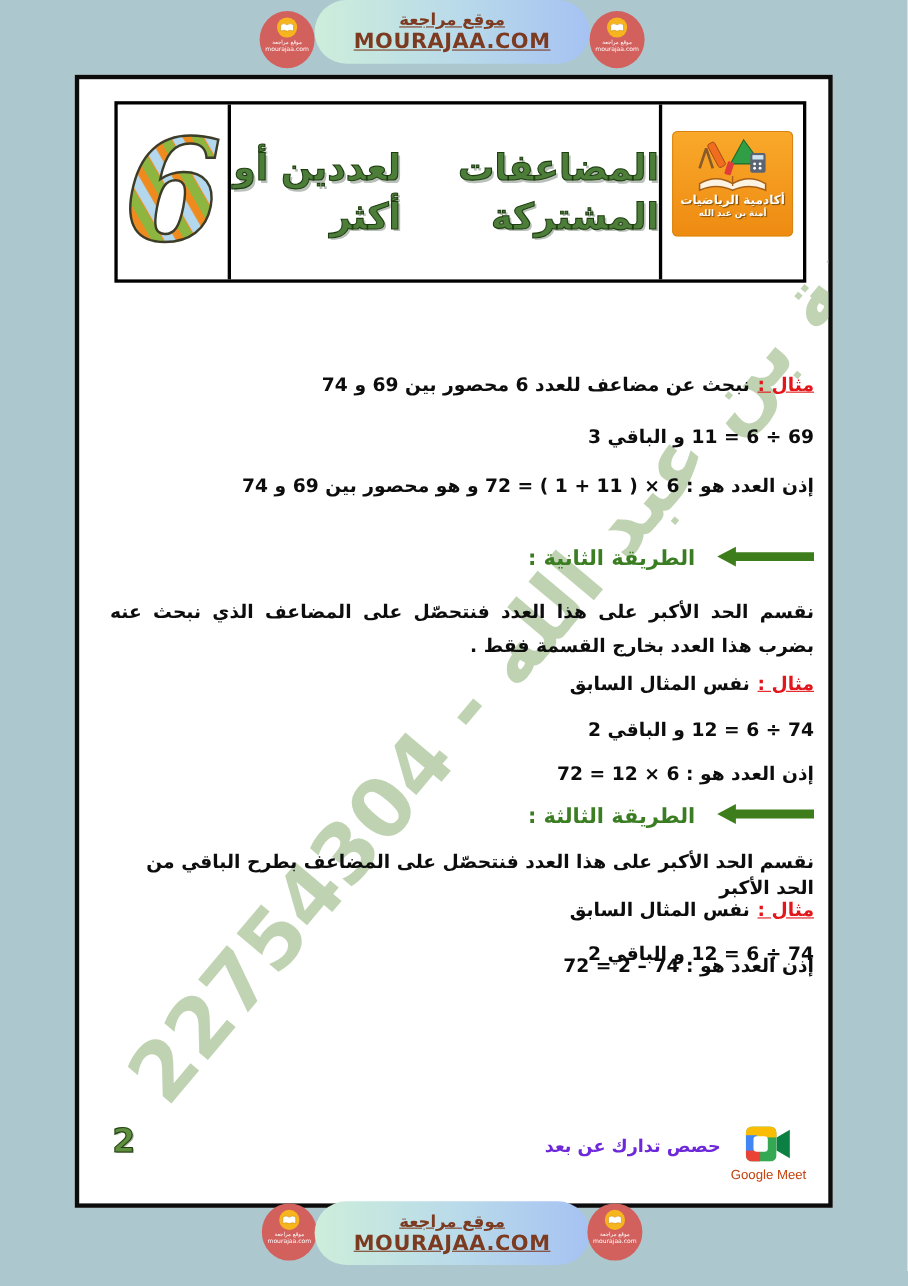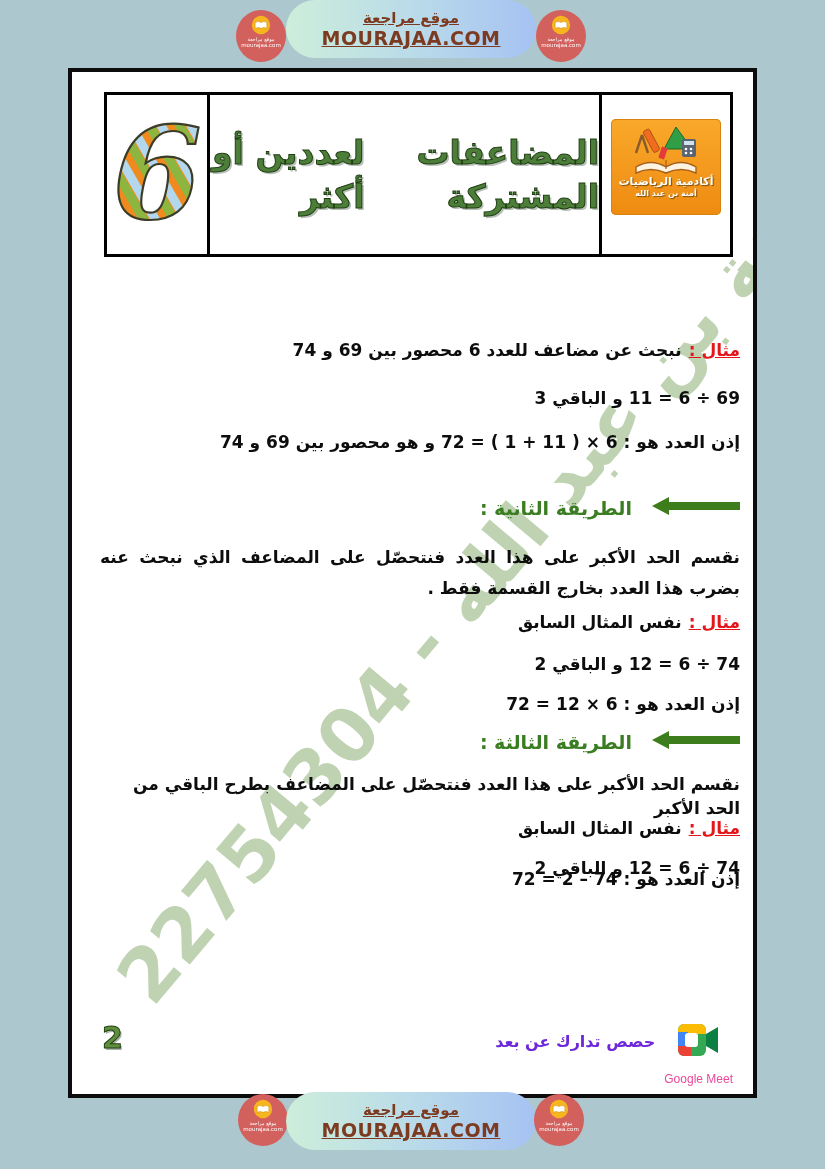--- a/index.html
+++ b/index.html
@@ -77,21 +77,21 @@
   .green-h{color:#3b7d22;font-size:19px;font-weight:bold;}
   
   .page-number{
     position:absolute;left:30px;top:948px;z-index:3;
     color:#5d8f3f;font-weight:bold;font-size:30px;
     -webkit-text-stroke:1px #23400f;text-shadow:1.5px 1.5px 0 #aab3aa;
   }
   .meet{position:absolute;right:20px;top:952px;z-index:3;display:flex;align-items:flex-start;gap:9px;}
   .meet-text{color:#6d28d9;font-weight:bold;font-size:16px;margin-top:8px;direction:rtl;}
   .meet-col{display:flex;flex-direction:column;align-items:center;}
-  .meet-brand{color:#ec4899;font-size:12px;margin-top:16px;font-family:"Liberation Sans",sans-serif;}
+  .meet-brand{color:#c2410c;font-size:12px;margin-top:5px;font-family:"Liberation Sans",sans-serif;}
 </style>
 </head>
 <body>
 
 <div class="banner banner-top">
   <div class="badge" style="left:236px">
     <svg width="20" height="20" viewBox="0 0 24 24">
       <circle cx="12" cy="12" r="11" fill="#f6b51e"></circle>
       <path d="M5,9 q3.5,-2.5 7,0 q3.5,-2.5 7,0 l0,7 q-3.5,-2 -7,0 q-3.5,-2 -7,0 z" fill="#fff" stroke="#c88a10" stroke-width="0.6"></path>
     </svg>

